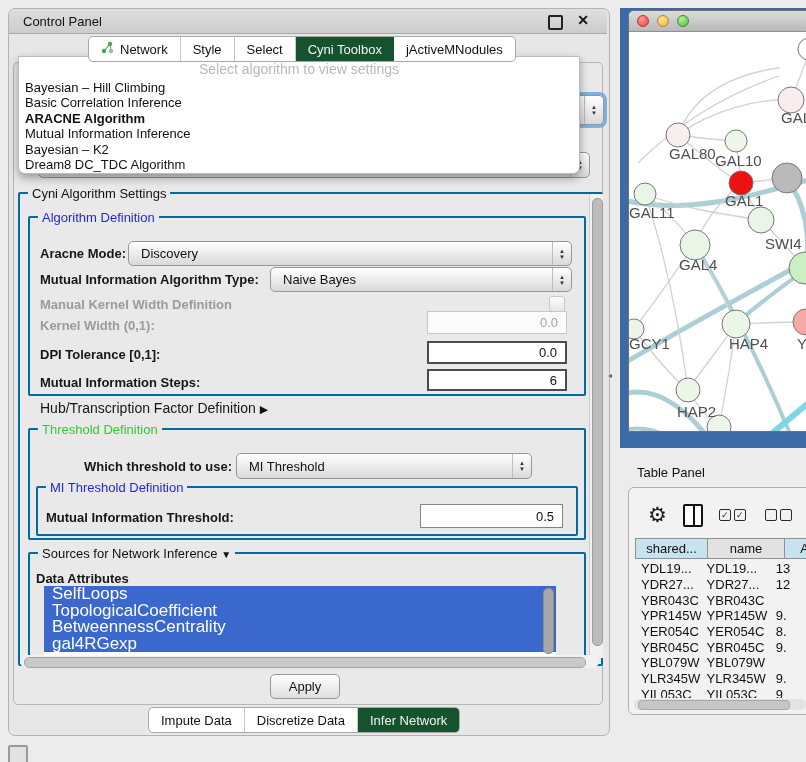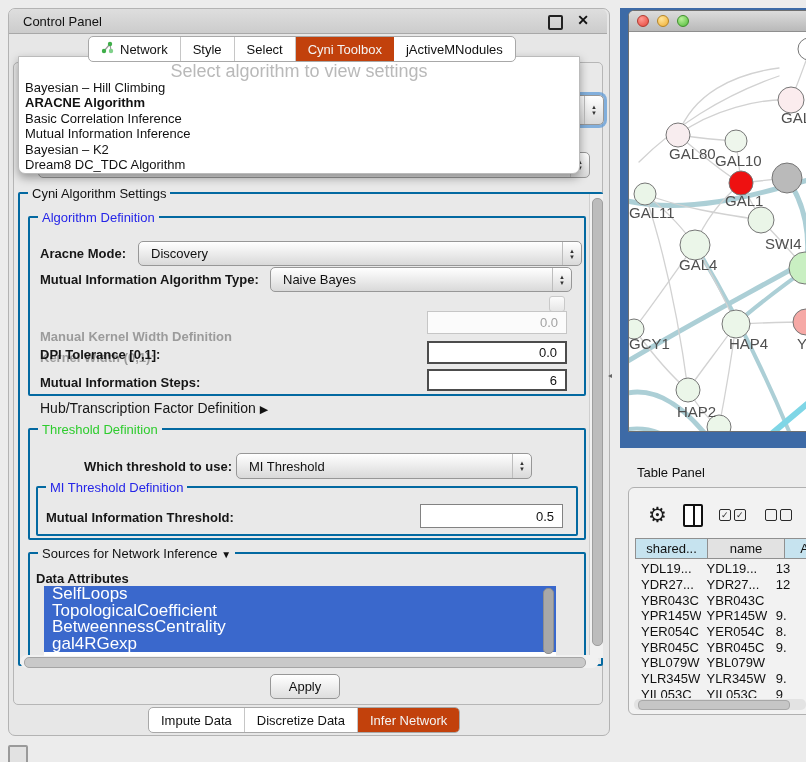--- a/index.html
+++ b/index.html
@@ -17,32 +17,32 @@
   .float-btn{position:absolute;right:44px;top:6px;width:11px;height:11px;
     border:2px solid #222;border-radius:2px;}
   .close-btn{position:absolute;right:18px;top:3px;font-size:14px;font-weight:bold;color:#111;}
 
   
   .seg{display:flex;border:1px solid #a8a8a8;border-radius:5px;background:#fff;
     overflow:hidden;height:24px;z-index:40;}
   .tab{display:flex;align-items:center;justify-content:center;font-size:13px;color:#111;
     border-right:1px solid #c6c6c6;padding:0 12px;white-space:nowrap;}
   .tab:last-child{border-right:none;}
-  .tab.sel{background:#c2410c;color:#f4f4f4;border-right:none;}
+  .tab.sel{background:#14532d;color:#f4f4f4;border-right:none;}
   .tab .nicon{margin-right:6px;}
 
   .innerpanel{left:13px;top:62px;width:588px;height:641px;background:#e9e9e9;
     border:1px solid #b6b6b6;border-radius:5px;}
 
   
   .popup{left:18px;top:56px;width:560px;height:116px;background:#fff;
     border:1px solid #bbb;border-radius:0 0 7px 7px;z-index:30;
     box-shadow:0 4px 10px rgba(0,0,0,.35);}
   .dd-prompt{position:absolute;top:4px;width:100%;text-align:center;
-    color:#b9b9b9;font-size:18px;}
+    color:#b9b9b9;font-size:14px;}
   #dd-items{position:absolute;top:23px;left:4px;right:4px;}
   .dd-item{font-size:13px;color:#111;line-height:15.4px;padding-left:2px;white-space:nowrap;}
   .dd-item.bold{font-weight:bold;}
 
   
   .combo{display:flex;align-items:center;background:linear-gradient(#ffffff,#d9d9d9);
     border:1px solid #979797;border-radius:5px;font-size:13px;color:#111;
     padding-left:12px;box-sizing:border-box;}
   .combo .cval{flex:1;white-space:nowrap;overflow:hidden;}
   .stepper{width:18px;align-self:stretch;border-left:1px solid #bdbdbd;
@@ -53,21 +53,21 @@
   .combo.focusring{box-shadow:0 0 0 3px rgba(95,155,215,.75);z-index:5;}
 
   
   .gbox{border:2px solid #0369a1;border-radius:2px;}
   .gt{position:absolute;top:-8px;left:8px;background:#e9e9e9;padding:0 4px;
     font-size:13px;color:#111;white-space:nowrap;}
   .gt.blue{color:#2525e8;}
   .gt.green{color:#2ecc2e;}
 
   .lbl{position:absolute;font-size:13px;font-weight:bold;color:#161616;white-space:nowrap;}
-  .lbl.dis{color:#9b9b9b;margin-top:32px;}
+  .lbl.dis{color:#9b9b9b;}
   .plain{font-weight:normal;}
 
   .tfield{position:absolute;background:#fff;border:1px solid #828282;box-sizing:border-box;
     font-size:13px;color:#111;display:flex;align-items:center;justify-content:flex-end;
     padding-right:8px;}
   .tfield.strong{border:2px solid #4c4c4c;}
   .tfield.dis{border:1px solid #c6c6c6;color:#a2a2a2;background:#fbfbfb;}
   .checkbox{position:absolute;width:14px;height:14px;border:1px solid #c9c9c9;border-radius:3px;
     background:linear-gradient(#fcfcfc,#e6e6e6);}
 
@@ -190,37 +190,37 @@
 
   <div class="abs combo ghost" style="left:38px;top:152px;width:552px;height:26px;">
     <span class="cval">gal-filtered sif default node</span>
     <span class="stepper"></span>
   </div>
 
   <div class="abs popup">
     <div class="dd-prompt">Select algorithm to view settings</div>
     <div id="dd-items">
         <div class="dd-item">Bayesian – Hill Climbing</div>
+        <div class="dd-item">Basic Correlation Inference</div>
         <div class="dd-item bold">ARACNE Algorithm</div>
-        <div class="dd-item">Basic Correlation Inference</div>
         <div class="dd-item">Mutual Information Inference</div>
         <div class="dd-item">Bayesian – K2</div>
         <div class="dd-item">Dream8 DC_TDC Algorithm</div>
       </div>
   </div>
 
   <div class="abs gbox" style="left:18px;top:192px;width:581px;height:470px;">
     <span class="gt">Cyni Algorithm Settings</span>
   </div>
 
   <div class="abs gbox" style="left:28px;top:216px;width:554px;height:176px;">
     <span class="gt blue">Algorithm Definition</span>
   </div>
   <span class="lbl" style="left:40px;top:246px;">Aracne Mode:</span>
-  <div class="abs combo" style="left:138px;top:241px;width:444px;height:25px;">
+  <div class="abs combo" style="left:128px;top:241px;width:444px;height:25px;">
     <span class="cval">Discovery</span>
     <span class="stepper"></span>
   </div>
   <span class="lbl" style="left:40px;top:272px;">Mutual Information Algorithm Type:</span>
   <div class="abs combo" style="left:270px;top:267px;width:302px;height:25px;">
     <span class="cval">Naive Bayes</span>
     <span class="stepper"></span>
   </div>
   <span class="lbl dis" style="left:40px;top:297px;">Manual Kernel Width Definition</span>
   <span class="checkbox" style="left:549px;top:296px;"></span>

